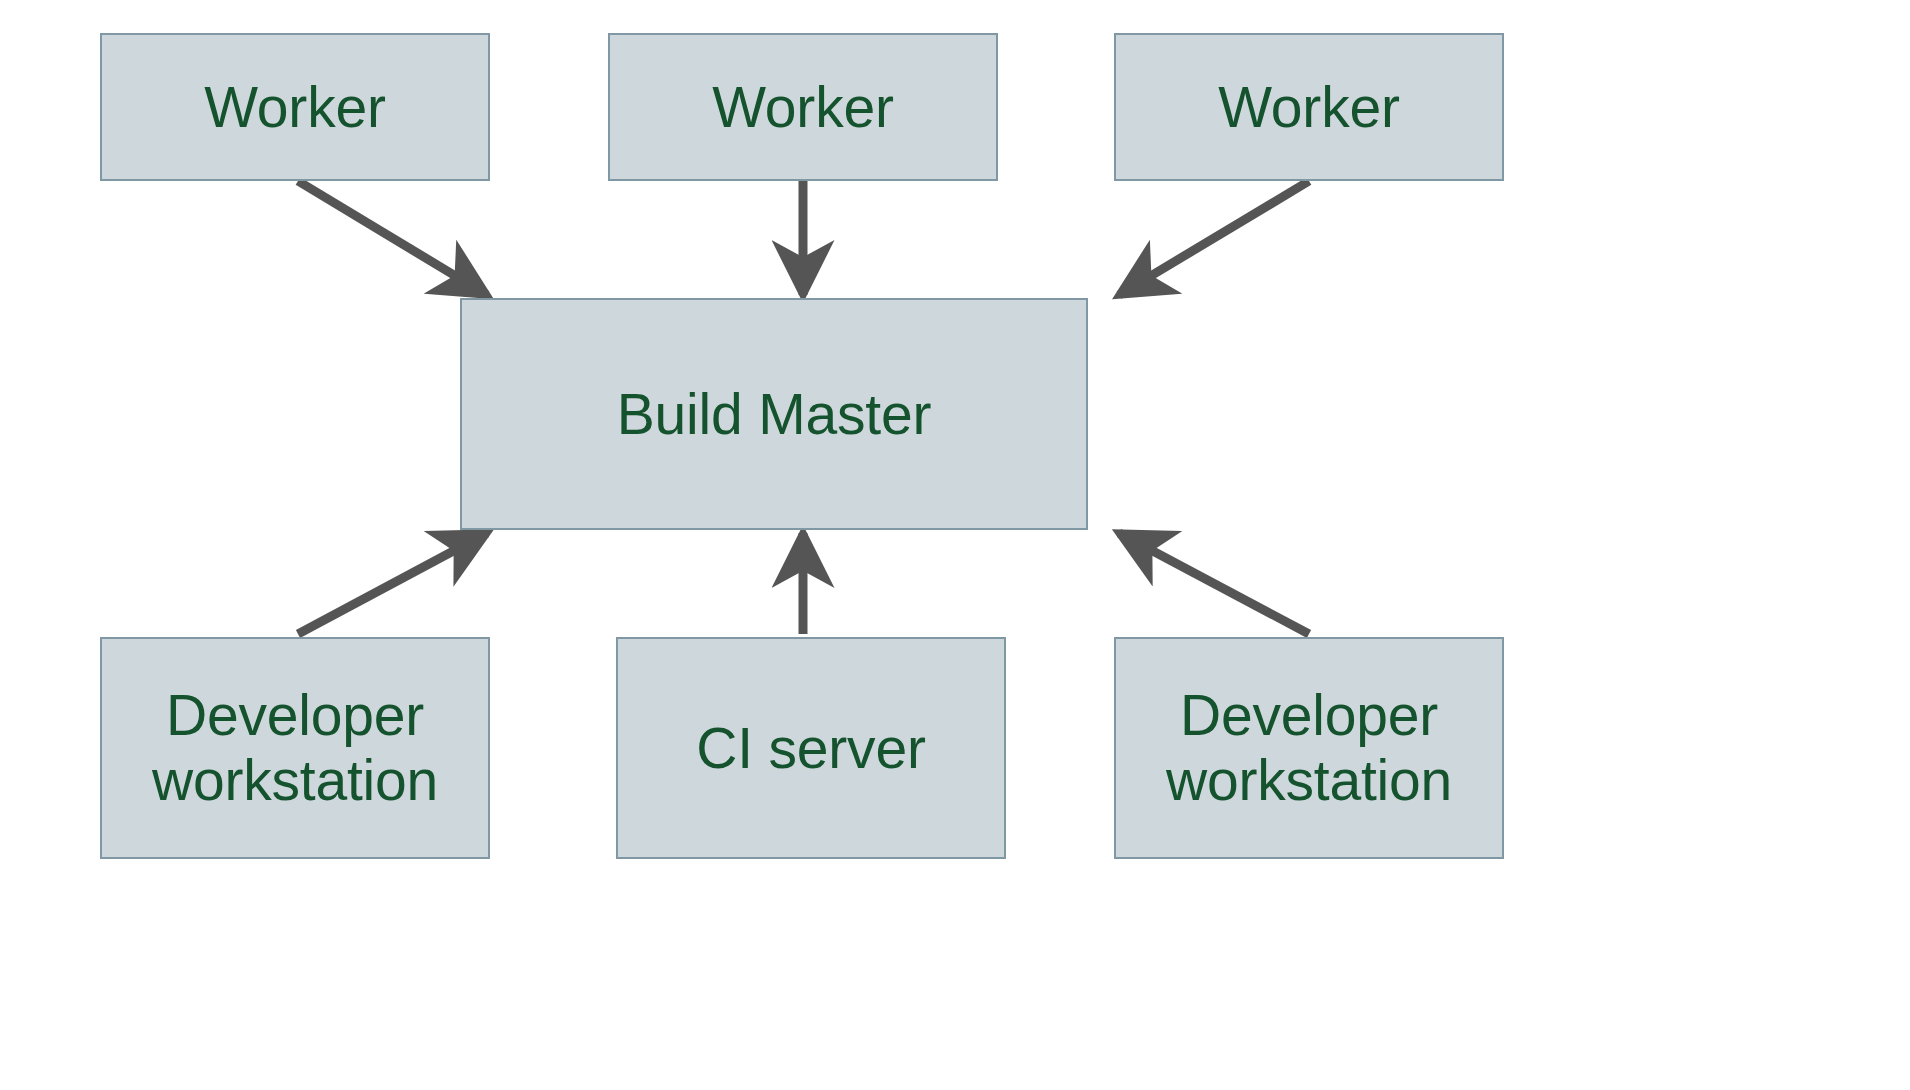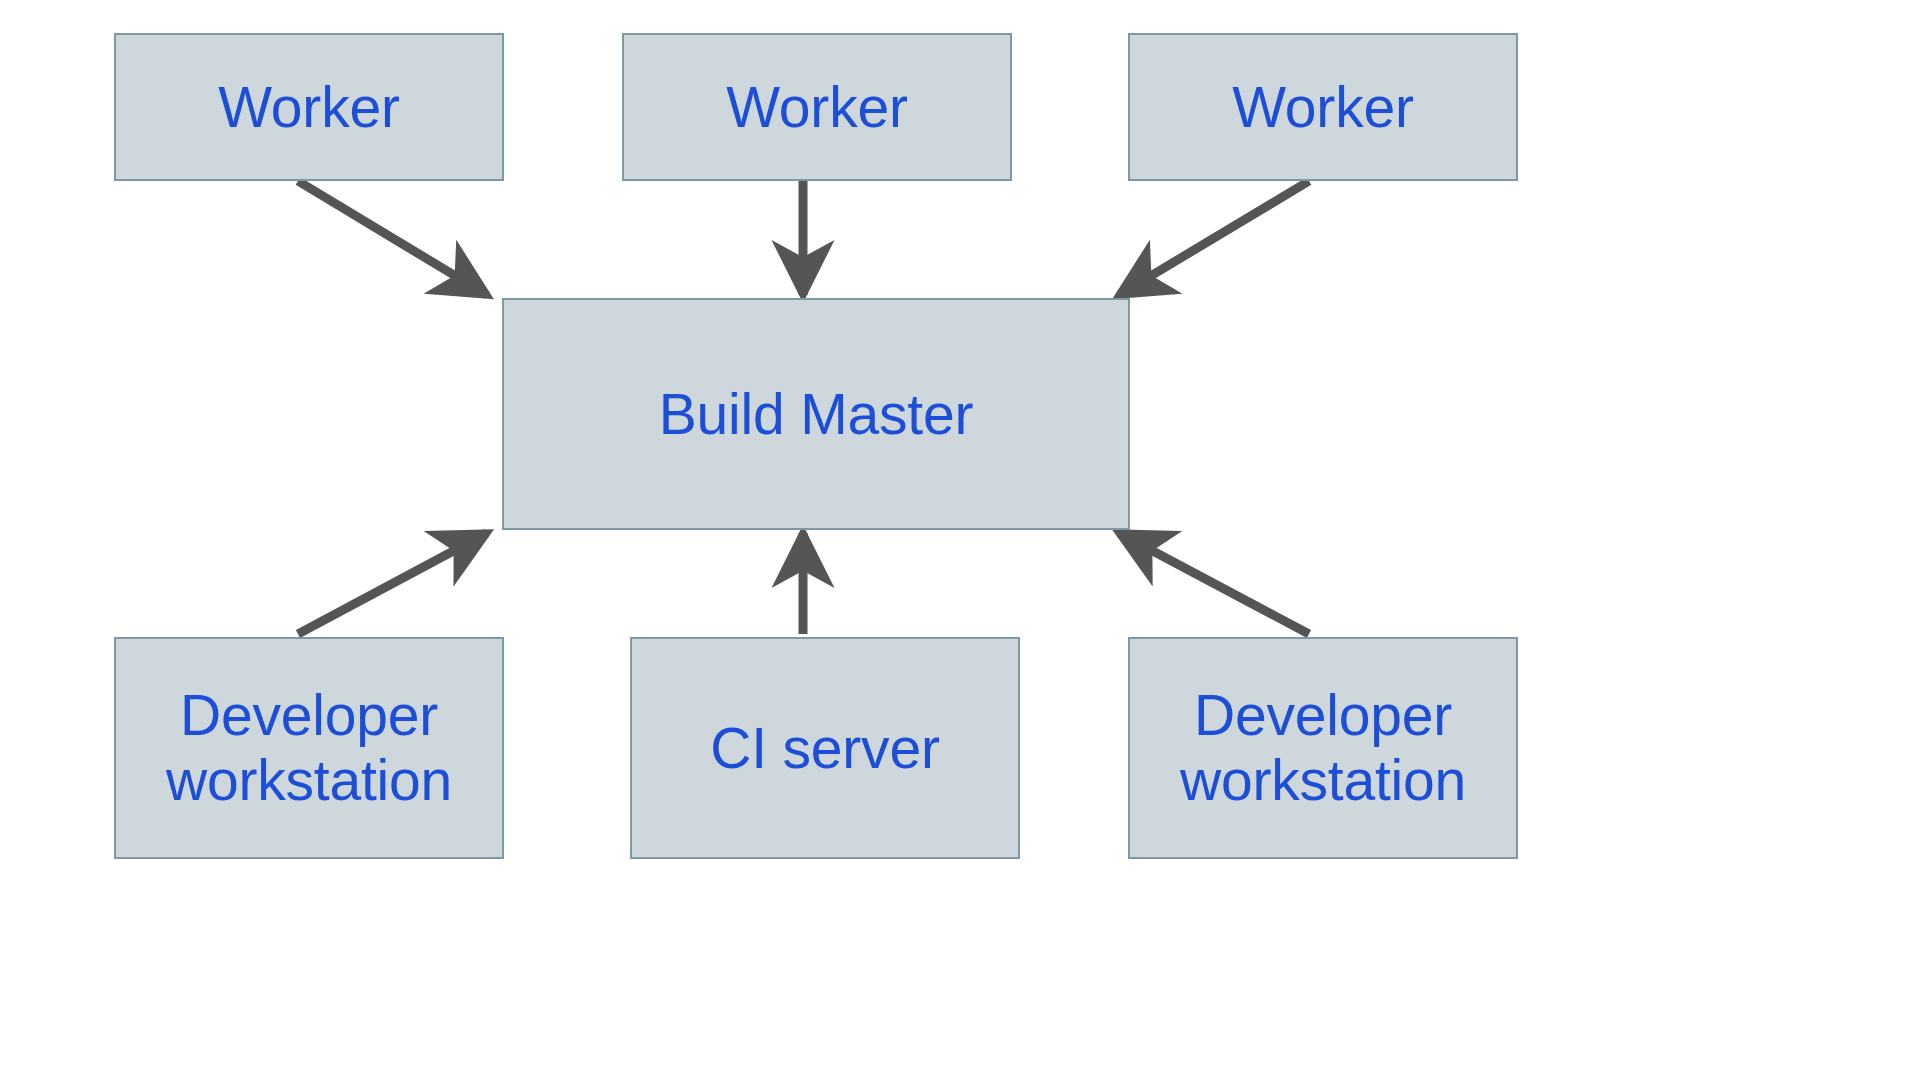--- a/index.html
+++ b/index.html
@@ -28,39 +28,38 @@
   }
   .node {
     position: absolute;
     box-sizing: border-box;
     background: #ced7dc;
     border: 2px solid #7f98a3;
     display: flex;
     align-items: center;
     justify-content: center;
     text-align: center;
-    color: #1d4ed8;
+    color: #14532d;
     line-height: 1.14;
     white-space: pre-line;
     letter-spacing: -0.2px;
-    margin-left: 14px;
   }
   .node-label {
     display: block;
     padding: 0 6px;
     white-space: pre-line;
   }
 
   
   #worker-1 { left: 100px;  top: 33px;  width: 390px; height: 148px; font-size: 57px; }
   #worker-2 { left: 608px;  top: 33px;  width: 390px; height: 148px; font-size: 57px; }
   #worker-3 { left: 1114px; top: 33px;  width: 390px; height: 148px; font-size: 57px; }
 
   
-  #build-master { left: 488px; top: 298px; width: 628px; height: 232px; font-size: 57px; }
+  #build-master { left: 460px; top: 298px; width: 628px; height: 232px; font-size: 57px; }
 
   
   #dev-ws-left  { left: 100px;  top: 637px; width: 390px; height: 222px; font-size: 57px; }
   #ci-server    { left: 616px;  top: 637px; width: 390px; height: 222px; font-size: 57px; }
   #dev-ws-right { left: 1114px; top: 637px; width: 390px; height: 222px; font-size: 57px; }
 </style>
 </head>
 <body>
 
 <div id="canvas">

